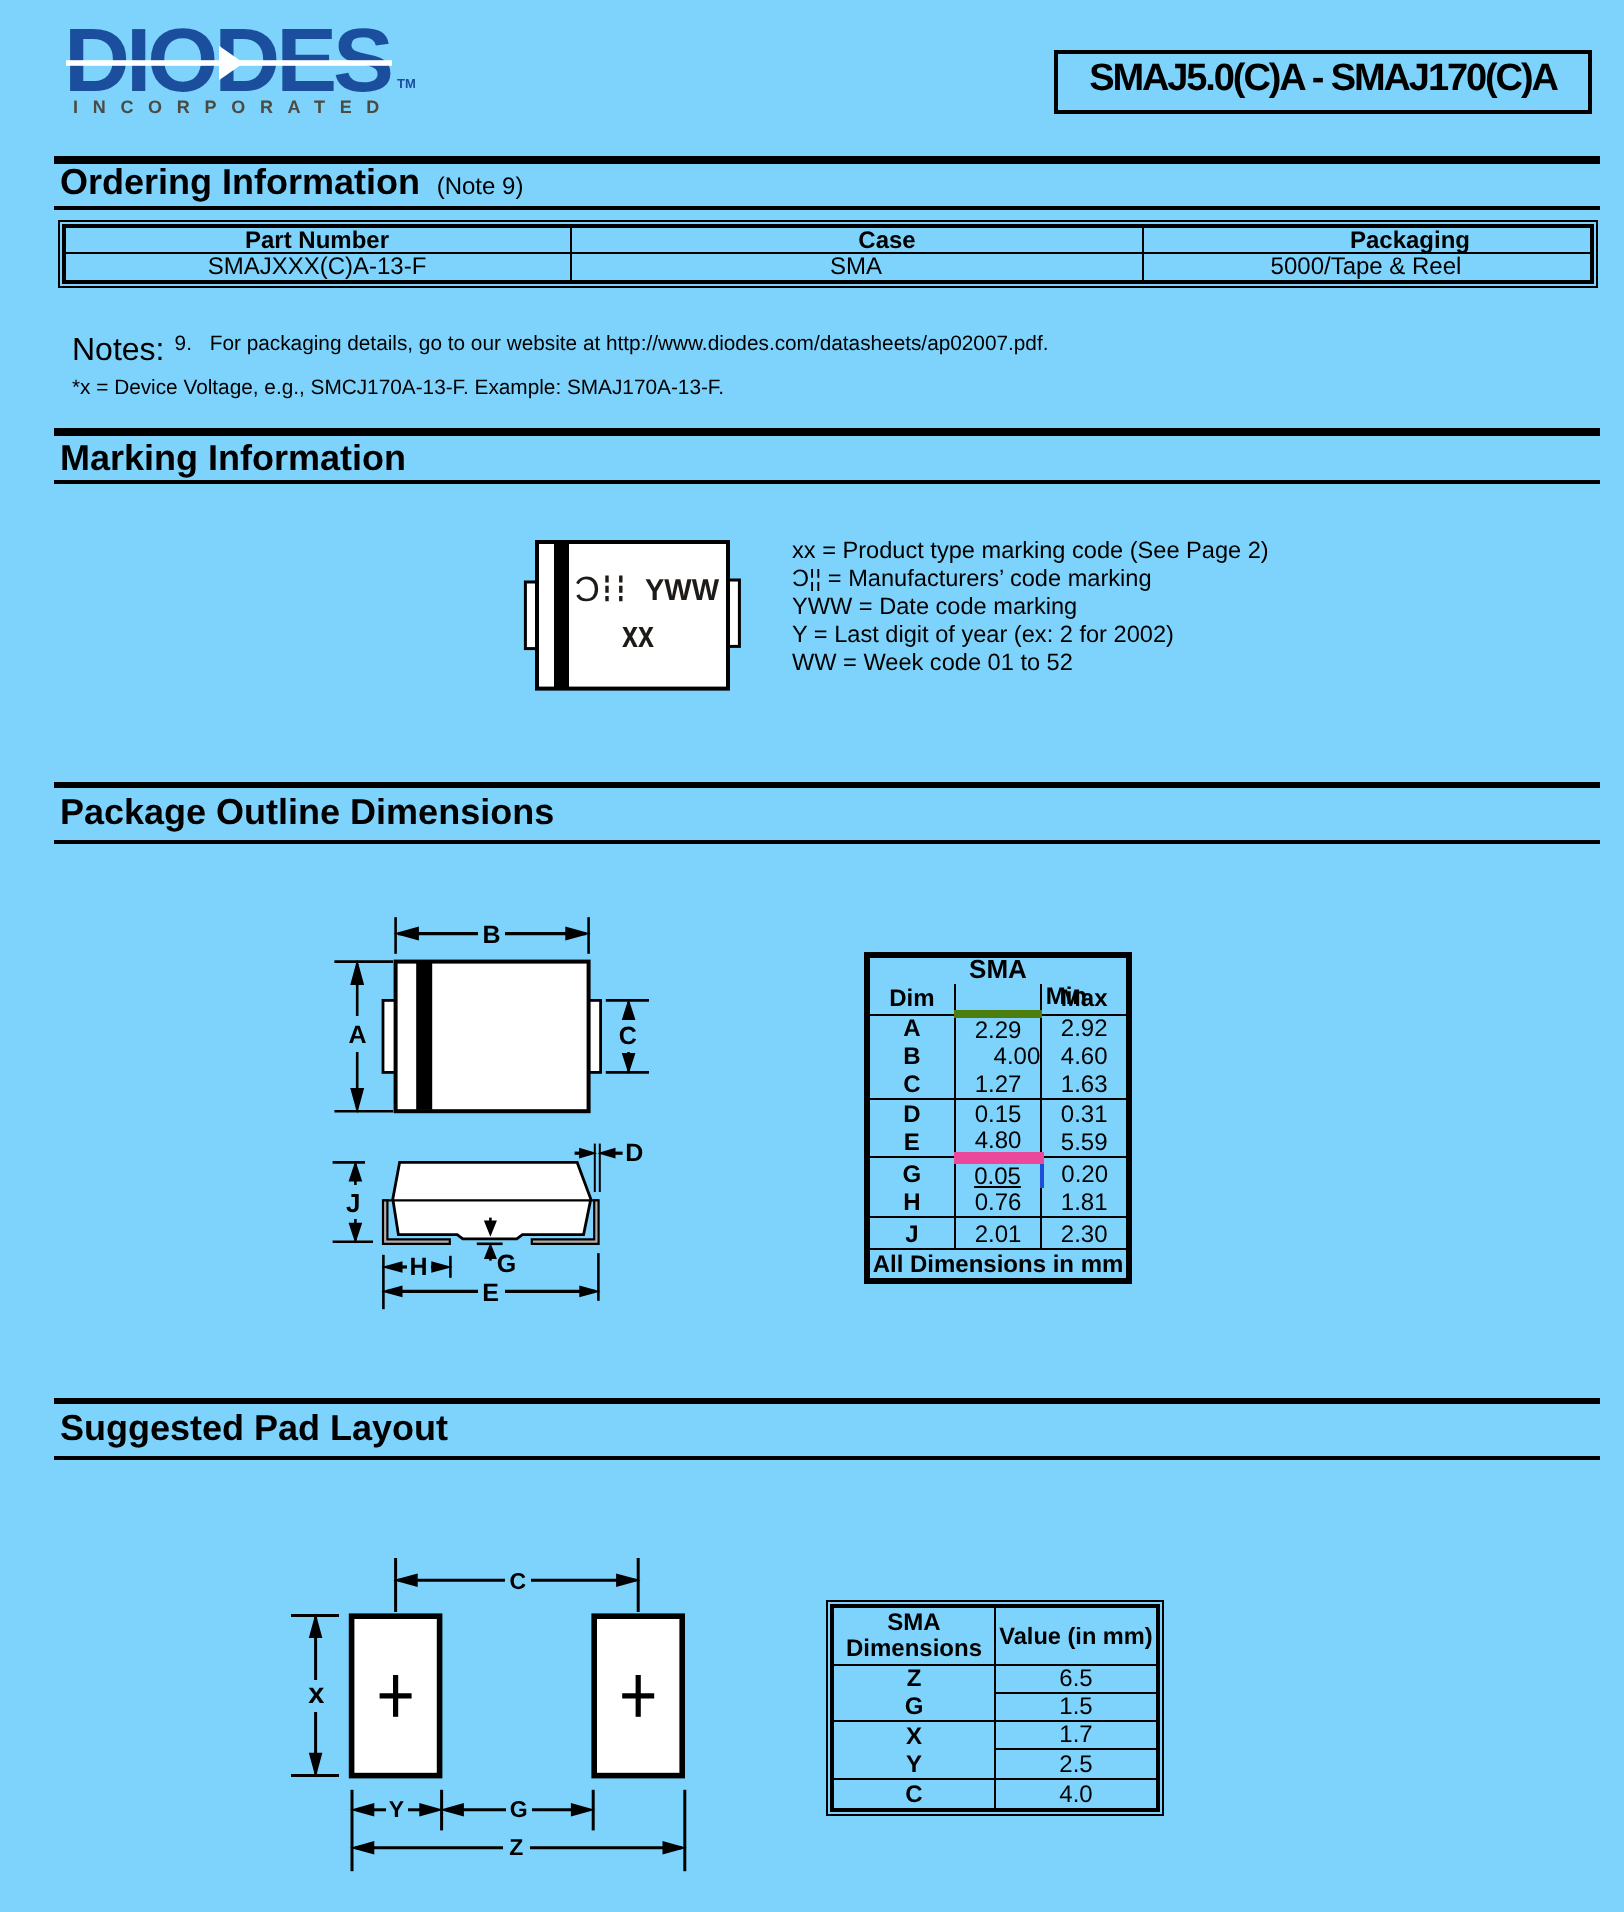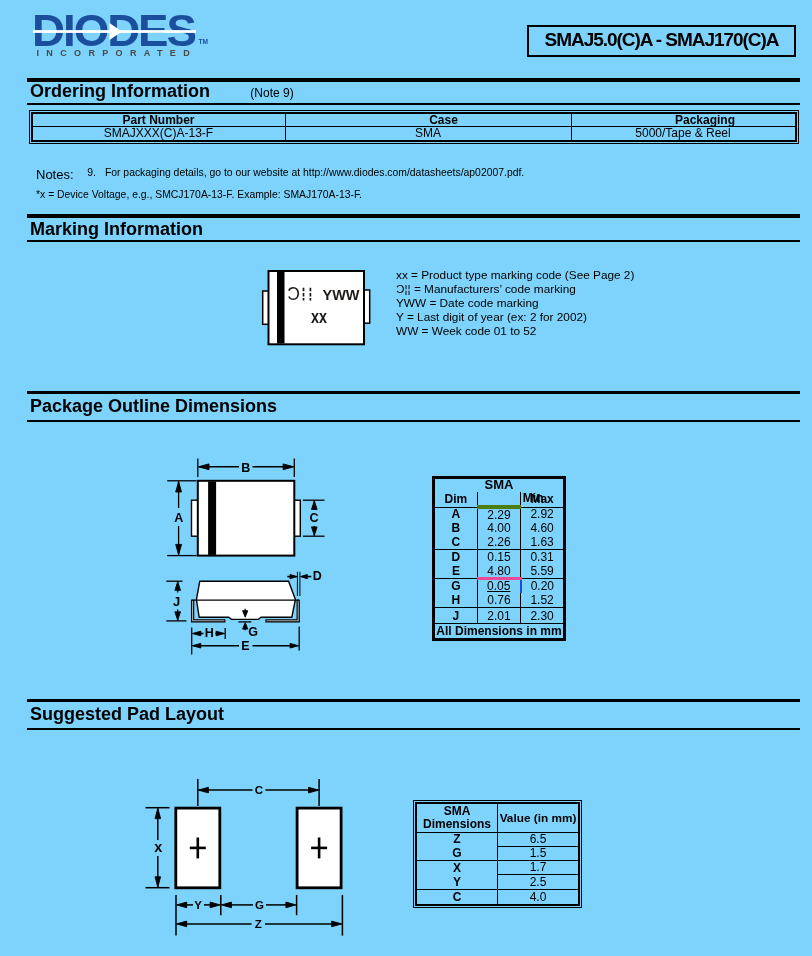--- a/index.html
+++ b/index.html
@@ -22,21 +22,21 @@
     <text x="165.5" y="37" font-family="Liberation Sans" font-weight="bold" font-size="6.5" fill="#1b4f9e">TM</text>
     <text x="3.5" y="49.3" font-family="Liberation Sans" font-weight="bold" font-size="9" letter-spacing="7.35" fill="#4c4a44">INCORPORATED</text>
   </g>
 </svg>
 
 <div class="abs" style="left:527px;top:25px;width:265px;height:27.5px;border:2px solid #000;
   text-align:center;line-height:26px;font-weight:bold;font-size:19px;letter-spacing:-1.05px;white-space:nowrap;">SMAJ5.0(C)A - SMAJ170(C)A</div>
 
 <div class="bar" style="top:78.3px;height:3.5px;"></div>
 
-<div class="sechead" style="top:81px;">Ordering Information <span style="font-weight:normal;font-size:12px;margin-left:32px;">&nbsp;(Note 9)</span></div>
+<div class="sechead" style="top:81px;">Ordering Information <span style="font-weight:normal;font-size:12px;">&nbsp;(Note 9)</span></div>
 
 <div class="bar" style="top:103px;height:2px;"></div>
 
 <table class="abs" style="left:30.5px;top:111.5px;width:766px;border:2px solid #000;
   outline:1px solid #000;outline-offset:1px;font-size:12px;line-height:12.5px;text-align:center;table-layout:fixed;">
   <tbody>
         <tr style="height:12.5px;">
     <td style="border:1px solid #000;font-weight:bold;width:252px;text-align:center;">Part Number</td>
     <td style="border:1px solid #000;font-weight:bold;width:254px;padding-left:31px;">Case</td>
     <td style="border:1px solid #000;font-weight:bold;padding-left:44px;">Packaging</td>
@@ -44,21 +44,21 @@
   <tr style="height:13.5px;">
     <td style="border:1px solid #000;">SMAJXXX(C)A-13-F</td>
     <td style="border:1px solid #000;">SMA</td>
     <td style="border:1px solid #000;margin-top:37px;">5000/Tape &amp; Reel</td>
   </tr>
 </tbody>
     </table>
 
 <div class="abs" style="left:36px;top:149.3px;font-size:10.4px;margin-top:40px;">*x = Device Voltage, e.g., SMCJ170A-13-F. Example: SMAJ170A-13-F.</div>
 
-<div class="abs" style="left:36px;top:167.3px;font-size:13px;">Notes:</div>
+<div class="abs" style="left:36px;top:167.3px;font-size:16px;">Notes:</div>
 <div class="abs" style="left:87.3px;top:167.3px;font-size:10.4px;">9.</div>
 <div class="abs" style="left:104.9px;top:167.3px;font-size:10.4px;">For packaging details, go to our website at http://www.diodes.com/datasheets/ap02007.pdf.</div>
 
 <div class="bar" style="top:214px;height:3.5px;"></div>
 
 <div class="sechead" style="top:218.5px;">Marking Information</div>
 
 <div class="bar" style="top:239.5px;height:2.3px;"></div>
 
 <svg class="abs" style="left:255px;top:262px;" width="125" height="92" viewBox="255 262 125 92">
@@ -204,47 +204,47 @@
     <td style="border-right:1px solid #000;font-weight:bold;width:43px;border-bottom:4px solid #4d7c0f;padding-left:45px;">Min</td>
     <td style="font-weight:bold;border-bottom:1px solid #000;">Max</td>
   </tr>
   <tr style="height:14.1px;">
           <td style="border-right:1px solid #000;font-weight:bold;">A</td>
           <td style="border-right:1px solid #000;">2.29</td>
           <td>2.92</td>
         </tr>
   <tr style="height:14.1px;">
           <td style="border-right:1px solid #000;font-weight:bold;">B</td>
-          <td style="border-right:1px solid #000;">4.00</td>
+          <td style="border-right:1px solid #000;text-align:right;">4.00</td>
           <td>4.60</td>
         </tr>
   <tr style="height:14.1px;">
           <td style="border-right:1px solid #000;font-weight:bold;border-bottom:1px solid #000;">C</td>
-          <td style="border-right:1px solid #000;border-bottom:1px solid #000;">2.26</td>
+          <td style="border-right:1px solid #000;border-bottom:1px solid #000;">1.27</td>
           <td style="border-bottom:1px solid #000;">1.63</td>
         </tr>
   <tr style="height:14.6px;">
           <td style="border-right:1px solid #000;font-weight:bold;">D</td>
           <td style="border-right:1px solid #000;">0.15</td>
           <td>0.31</td>
         </tr>
   <tr style="height:14.6px;">
           <td style="border-right:1px solid #000;font-weight:bold;border-bottom:1px solid #000;">E</td>
-          <td style="border-right:1px solid #000;border-bottom:3px solid #ec4899;">4.80</td>
+          <td style="border-right:1px solid #000;border-bottom:6px solid #ec4899;">4.80</td>
           <td style="border-bottom:1px solid #000;">5.59</td>
         </tr>
   <tr style="height:14.3px;">
           <td style="border-right:1px solid #000;font-weight:bold;">G</td>
           <td style="border-right:2px solid #1d4ed8;text-decoration:underline;">0.05</td>
           <td>0.20</td>
         </tr>
   <tr style="height:15px;">
           <td style="border-right:1px solid #000;font-weight:bold;border-bottom:1px solid #000;">H</td>
           <td style="border-right:1px solid #000;border-bottom:1px solid #000;">0.76</td>
-          <td style="border-bottom:1px solid #000;">1.52</td>
+          <td style="border-bottom:1px solid #000;">1.81</td>
         </tr>
   <tr style="height:15.3px;">
           <td style="border-right:1px solid #000;font-weight:bold;border-bottom:1px solid #000;">J</td>
           <td style="border-right:1px solid #000;border-bottom:1px solid #000;">2.01</td>
           <td style="border-bottom:1px solid #000;">2.30</td>
         </tr>
   <tr style="height:15.4px;">
           <td colspan="3" style="font-weight:bold;">All Dimensions in mm</td>
         </tr>
 </tbody>

